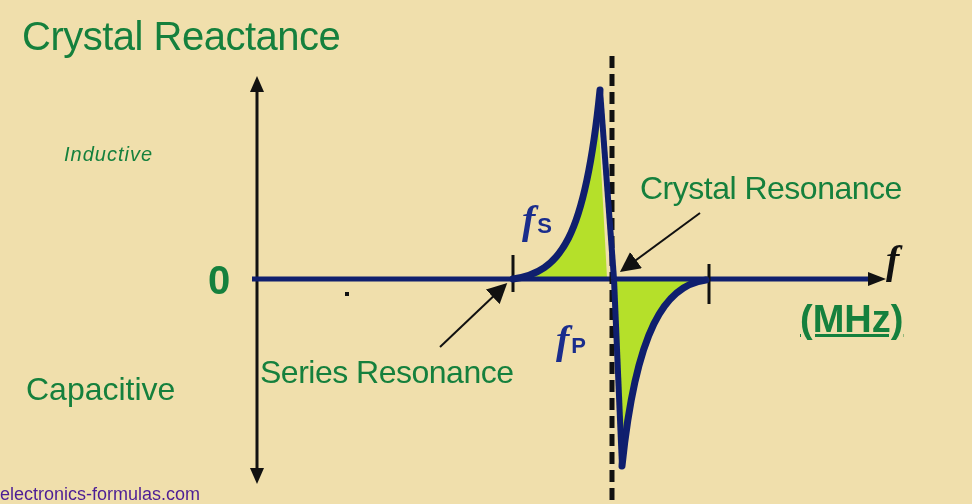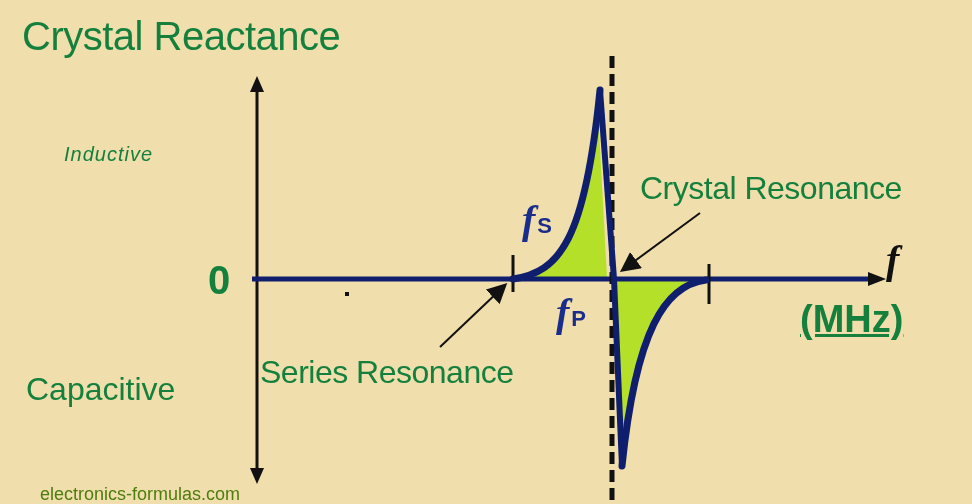--- a/index.html
+++ b/index.html
@@ -13,24 +13,24 @@
     .lbl { position: absolute; color: #15803d; white-space: nowrap; }
     .title { left: 22px; top: 14px; font-size: 40px; letter-spacing: -0.5px; }
     .inductive { left: 64px; top: 143px; font-size: 20px; letter-spacing: 1px; font-style: italic; }
     .capacitive { left: 26px; top: 371px; font-size: 32px; text-align: center; }
     .zero { left: 208px; top: 258px; font-size: 40px; font-weight: bold; }
     .series { left: 260px; top: 354px; font-size: 32px; letter-spacing: -0.5px; }
     .parallel { left: 640px; top: 170px; font-size: 32px; letter-spacing: -0.5px; }
     .mhz { left: 800px; top: 298px; font-size: 38px; font-weight: bold; text-decoration: underline; }
     .fvar { color: #1a2d8c; font-family: "Liberation Serif", serif; font-style: italic; font-weight: bold; }
     .fs { left: 496px; top: 196px; font-size: 40px; margin-left: 26px; }
-    .fp { left: 556px; top: 289px; font-size: 40px; }
+    .fp { left: 556px; top: 316px; font-size: 40px; }
     .faxis { left: 886px; top: 236px; font-size: 40px; color: #111; }
     .sub { font-family: "Liberation Sans", sans-serif; font-style: normal; font-size: 22px; margin-left: 2px; }
-    .watermark { position: absolute; left: 0; top: 484px; font-size: 18px; color: #4d7c0f; margin-left: 40px; }
+    .watermark { position: absolute; left: 0; top: 484px; font-size: 18px; color: #4c1d95; }
   </style>
 </head>
 <body>
 
 <svg id="diagram" width="972" height="504" viewBox="0 0 972 504">
   <defs>
     <marker id="arrowBlack" markerWidth="10" markerHeight="10" refX="5" refY="5" orient="auto">
       <path d="M0,0 L10,5 L0,10 z" fill="#111"></path>
     </marker>
   </defs>

